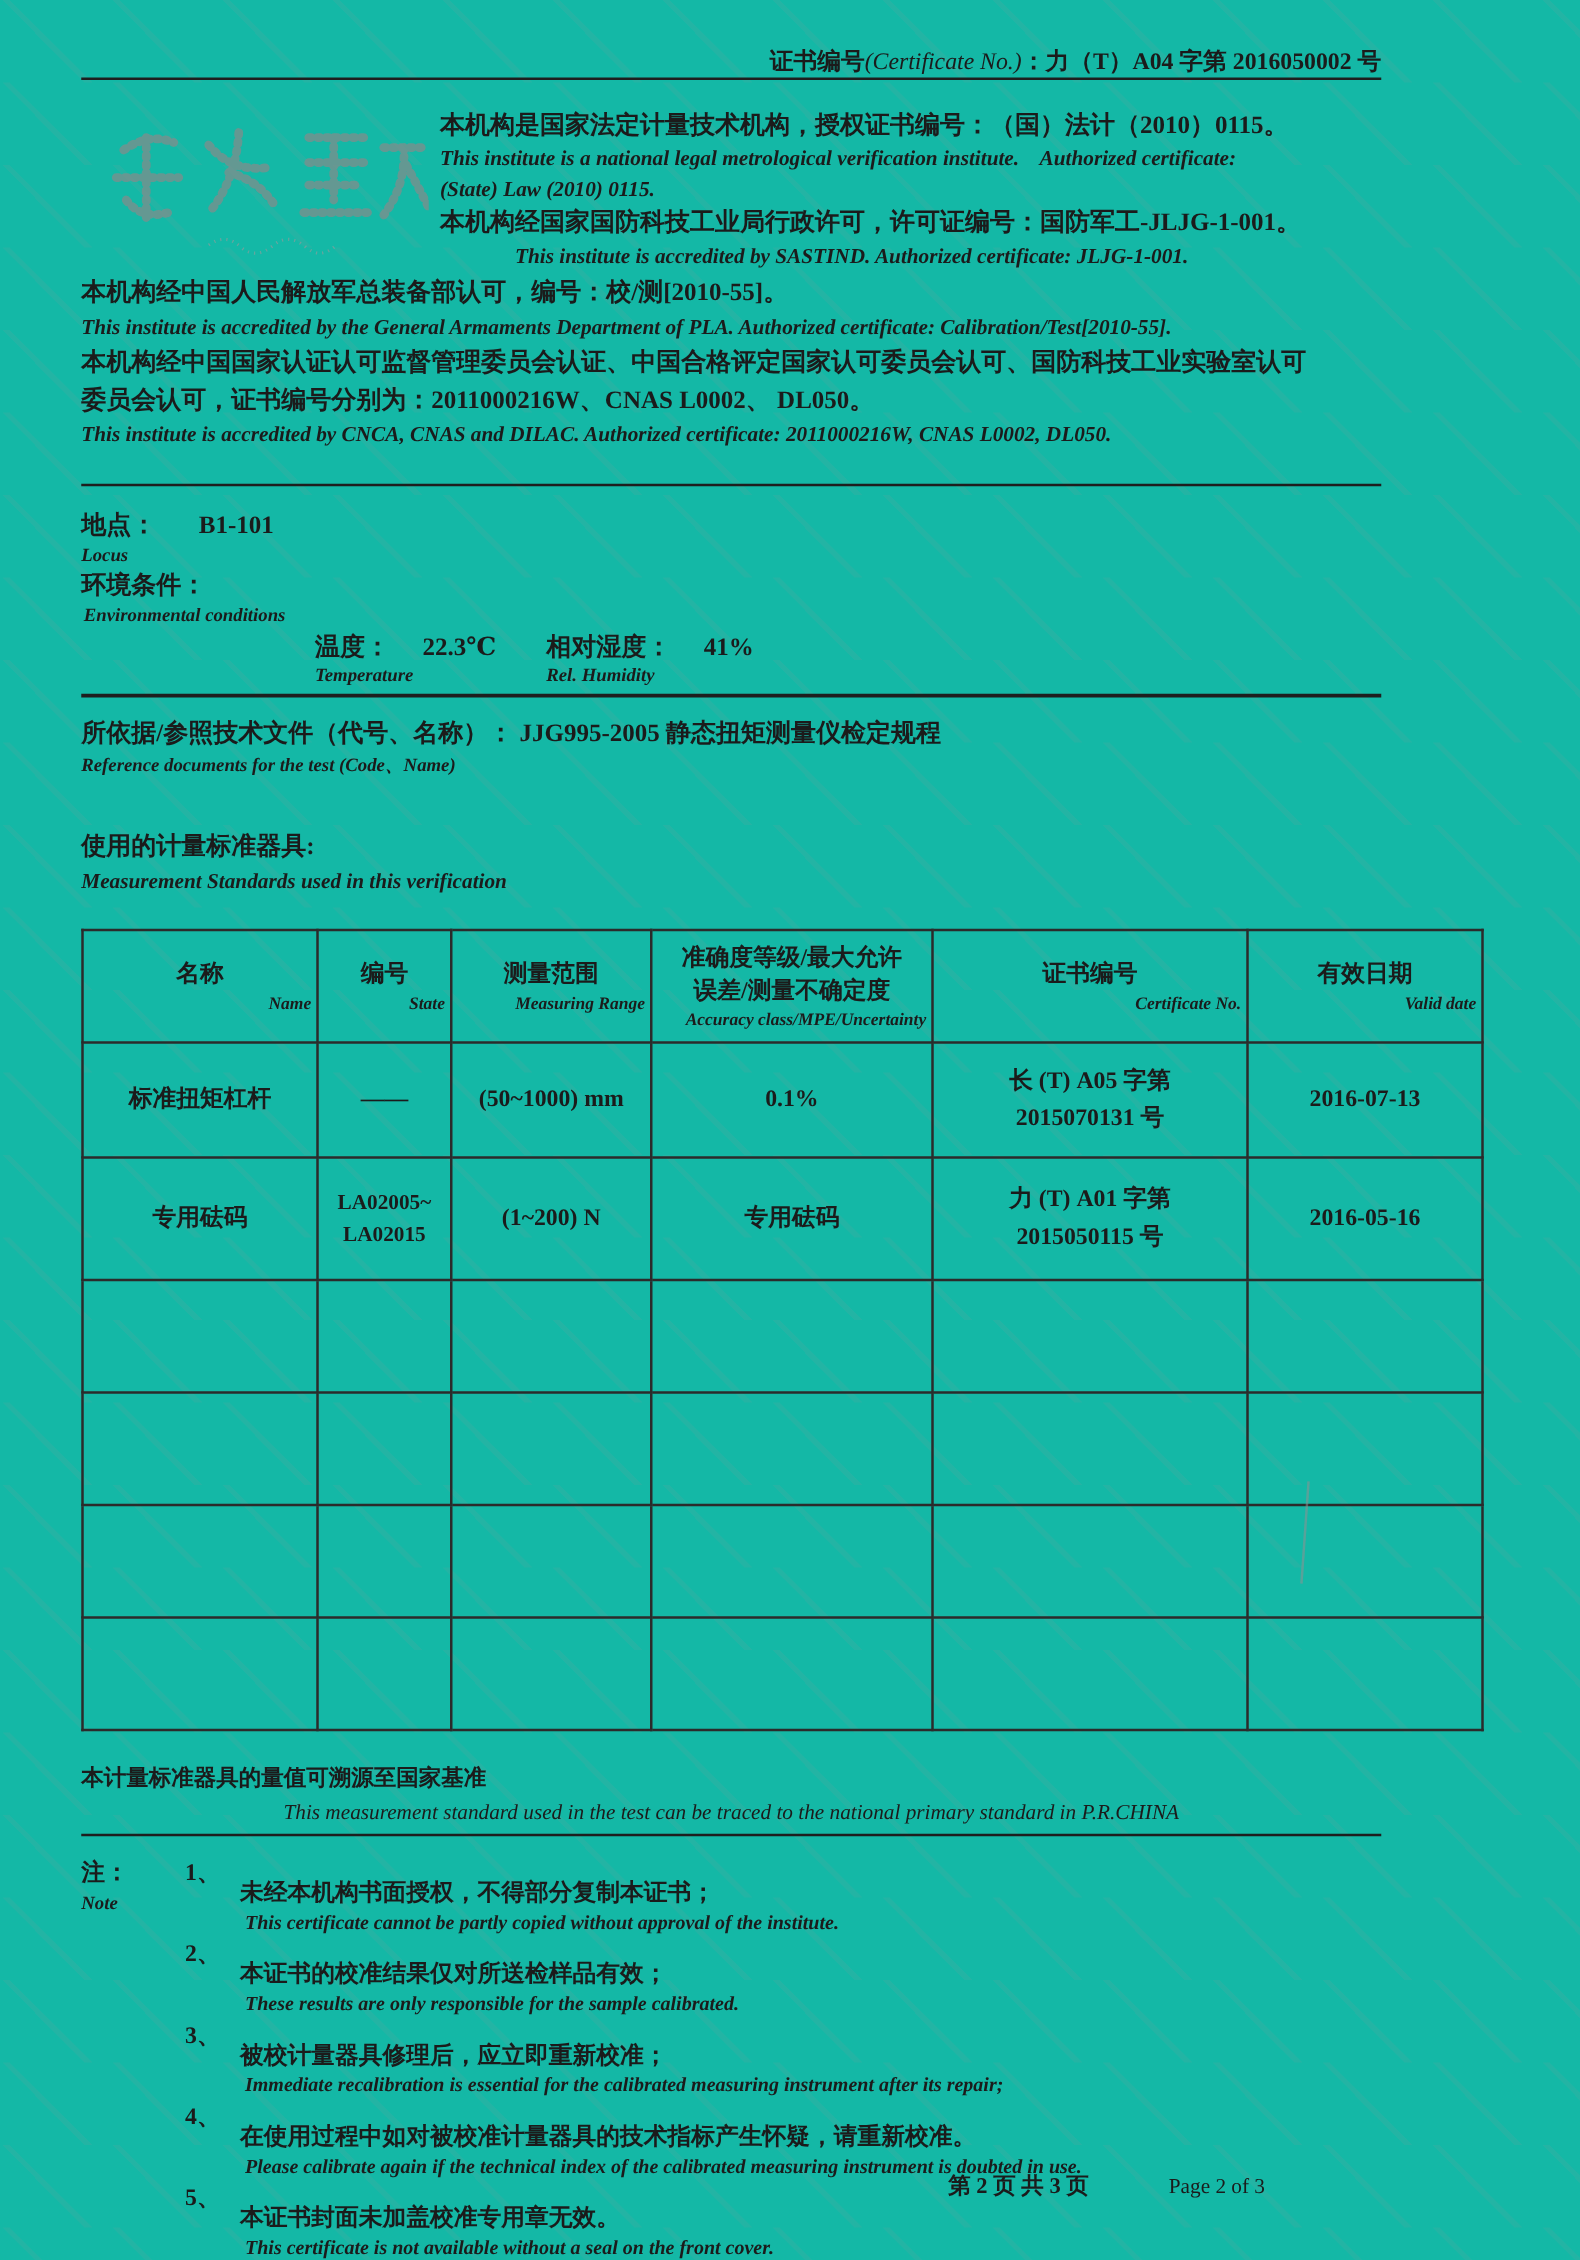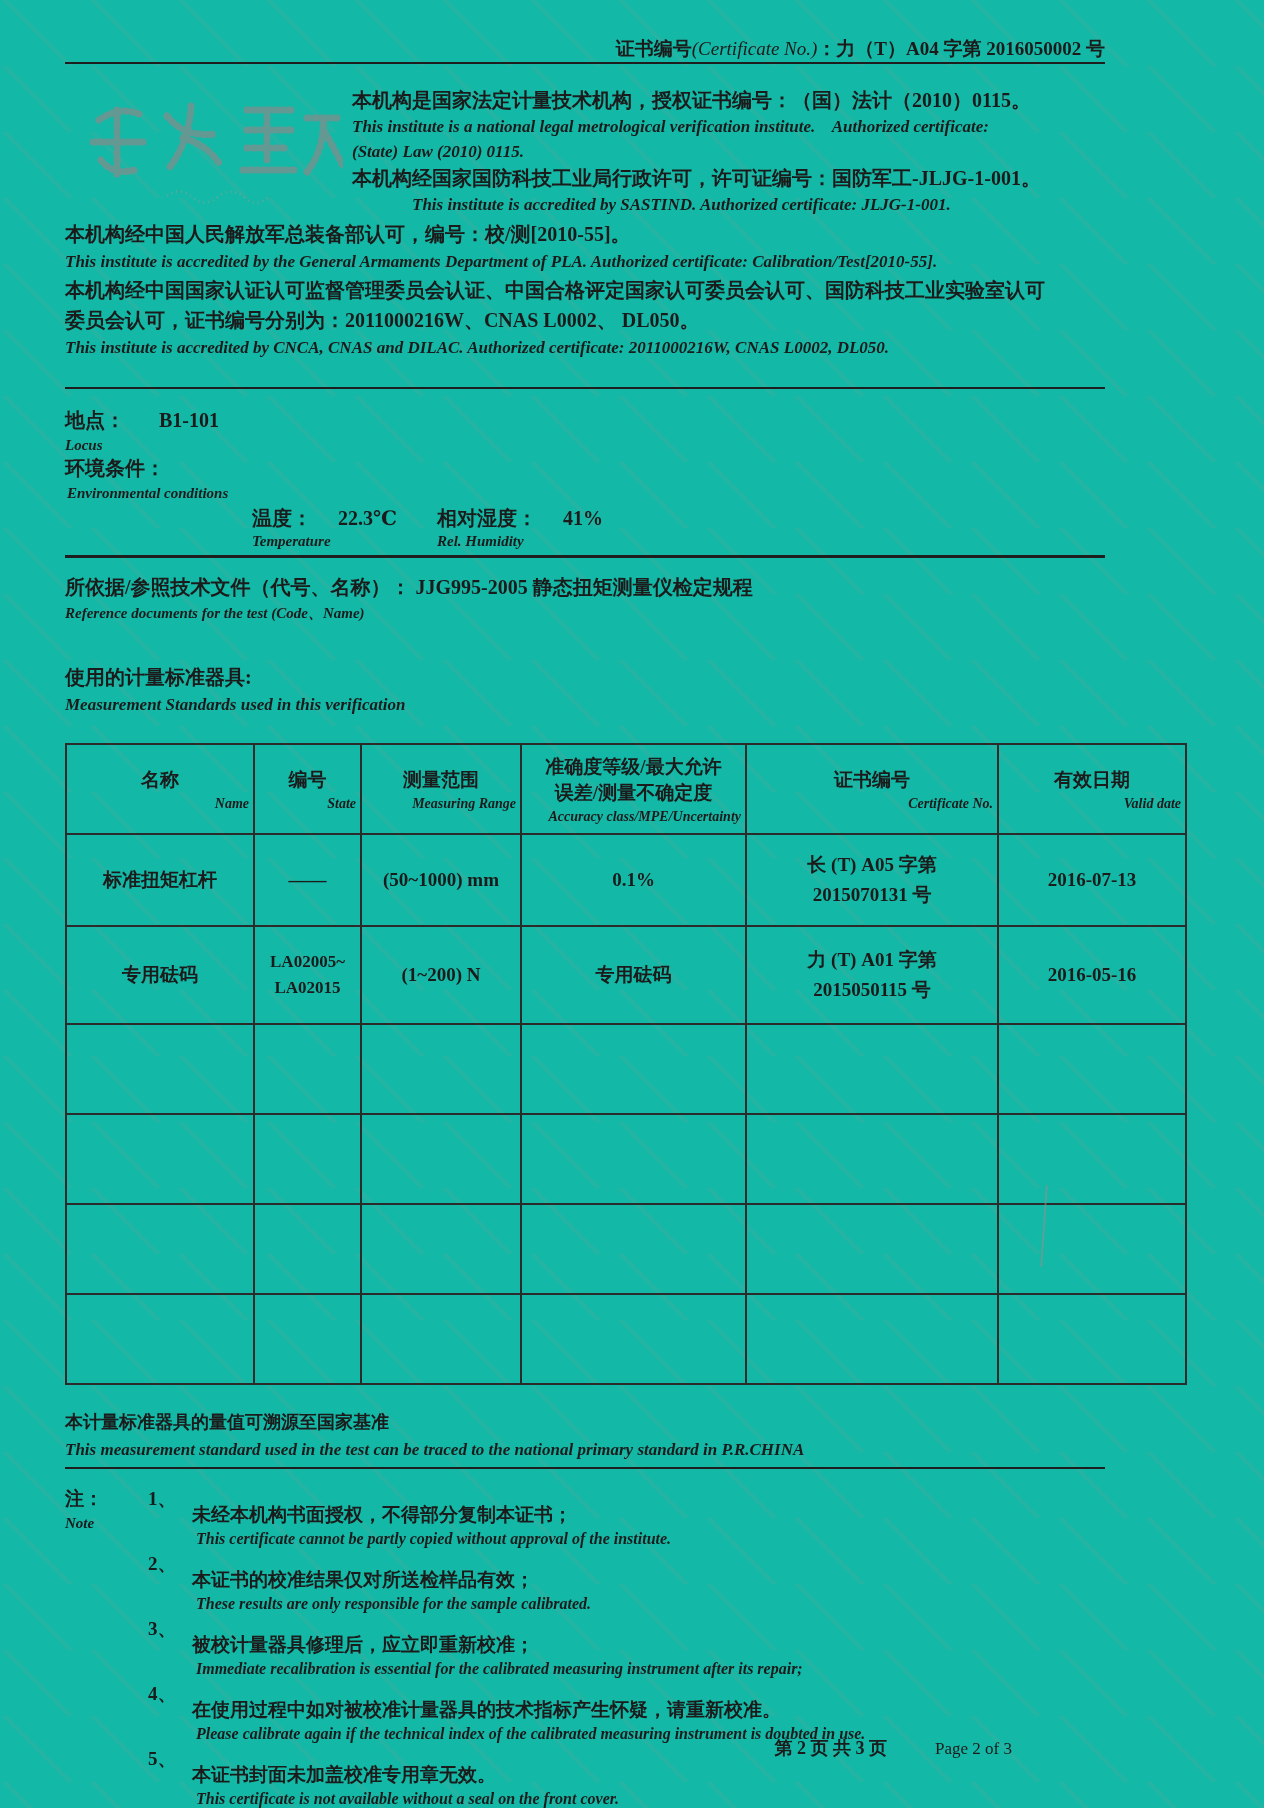--- a/index.html
+++ b/index.html
@@ -83,21 +83,21 @@
   
   .notes{position:relative;margin-top:16px;width:1040px;}
   .notes-label{position:absolute;left:0;top:0;}
   .notes-label .zh{font-size:19px;line-height:27px;}
   .note-items{margin-left:83px;}
   .note-item{display:grid;grid-template-columns:44px 1fr;}
   .note-item .num{font-size:19px;font-weight:600;line-height:27px;}
   .note-item .nzh{font-size:19px;font-weight:600;line-height:27px;margin-top:16px;}
   .note-item .nen{grid-column:2;font-size:16px;font-style:italic;font-weight:700;line-height:22px;padding-left:4px;}
 
-  .footer{position:absolute;bottom:46px;right:252px;display:flex;gap:48px;align-items:baseline;}
+  .footer{position:absolute;bottom:46px;right:252px;display:flex;gap:64px;align-items:baseline;}
   .footer .zh{font-size:18px;font-weight:700;white-space:nowrap;}
   .footer .en-pg{font-size:17px;font-weight:400;white-space:nowrap;font-style:normal;}
 
   .scratch{position:absolute;left:1043px;top:1185px;width:2px;height:82px;background:#8f8f8f;opacity:.55;transform:rotate(4deg);}
   .seal-svg{position:absolute;left:6px;top:-6px;opacity:.85;}
 </style>
 </head>
 <body>
 
 <div class="page">
@@ -265,21 +265,21 @@
             <td class="cell"></td>
             <td class="cell"></td>
             <td class="cell"></td>
             <td class="cell"></td>
         </tr>
       </tbody>
     </table>
 
     <div class="trace">
       <p class="zh" style="margin:0;">本计量标准器具的量值可溯源至国家基准</p>
-      <p class="en" style="margin:0;font-weight:700;">This measurement standard used in the test can be traced to the national primary standard in P.R.CHINA</p>
+      <p class="en" style="margin:0;font-weight:400;text-align:center;">This measurement standard used in the test can be traced to the national primary standard in P.R.CHINA</p>
     </div>
     <div class="rule rule4"></div>
 
     <div class="notes">
       <div class="notes-label">
         <p class="zh" style="margin:0;">注：</p>
         <p class="sub-en" style="margin:0;">Note</p>
       </div>
       <div class="note-items">
         <div class="note-item">

